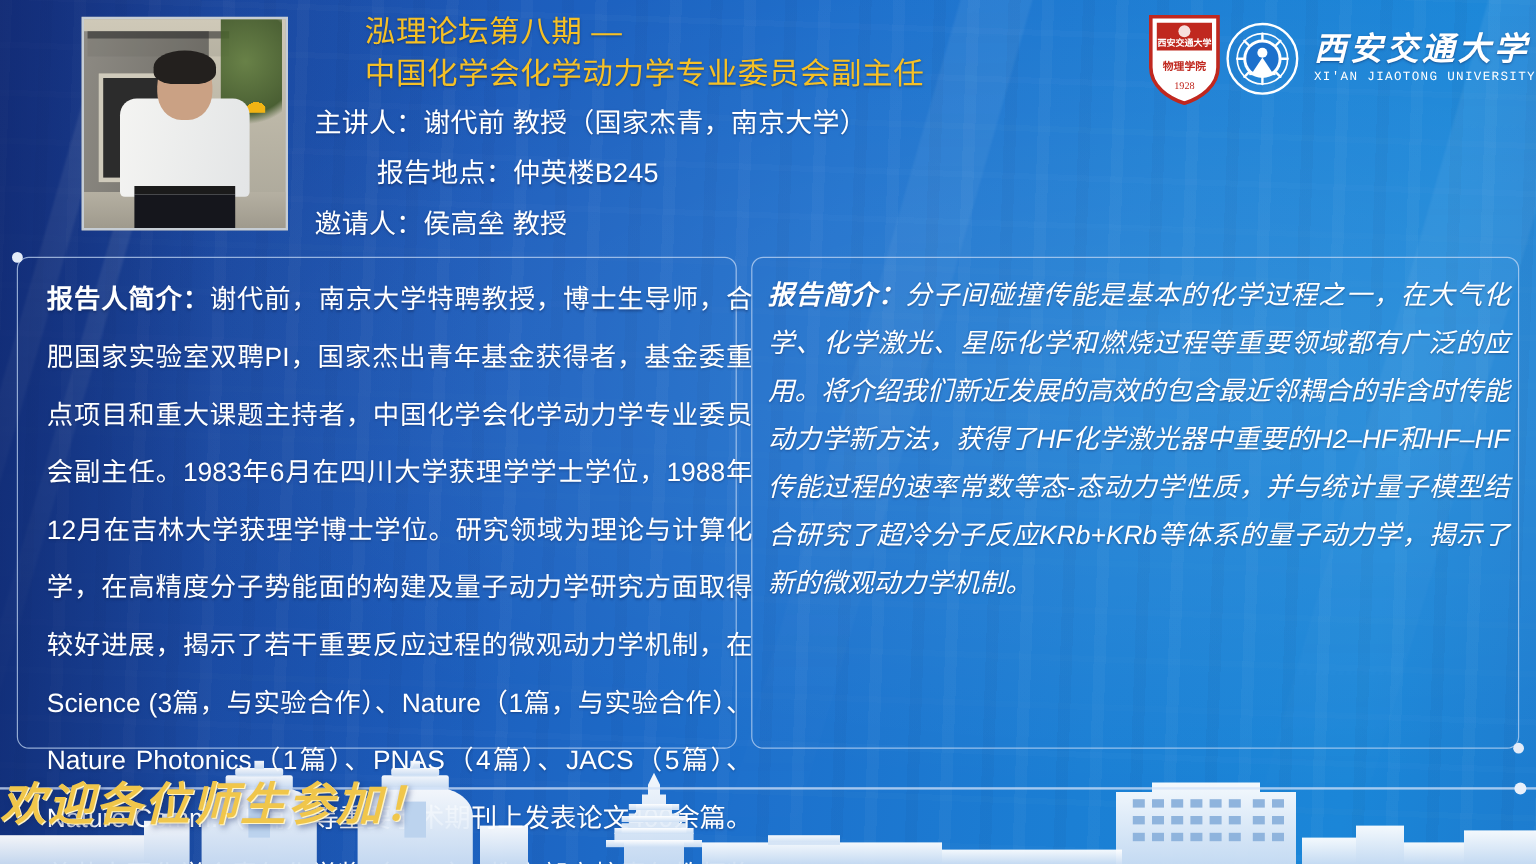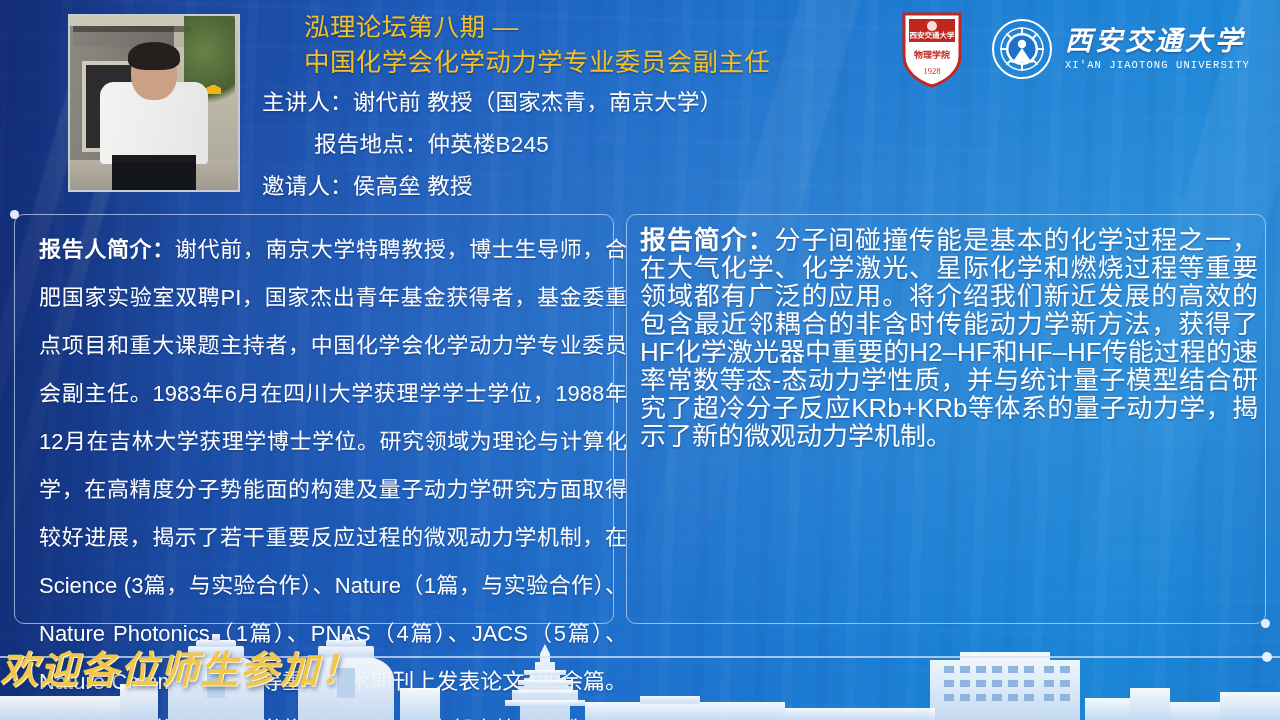--- a/index.html
+++ b/index.html
@@ -96,21 +96,21 @@
     text-shadow:0 1px 2px rgba(10,30,80,.55);
     margin-left:42px;
   }
   .meta{position:absolute;left:262px;top:92px;width:840px;color:#ffffff;
     font-size:22.5px;line-height:1.0;letter-spacing:.2px;
     text-shadow:0 1px 2px rgba(10,30,80,.5);}
   .meta .row{height:42px;display:flex;align-items:flex-start;}
   .meta .gap{display:inline-block;width:52px;}
 
   
-  .logos{position:absolute;right:30px;top:10px;display:flex;align-items:center;gap:28px;}
+  .logos{position:absolute;right:0;top:10px;display:flex;align-items:center;gap:3px;}
   .shield{position:relative;width:62px;height:78px;}
   .xjtu-mark{display:flex;align-items:center;gap:12px;}
   .xjtu-seal{width:62px;height:62px;}
   .xjtu-word{display:flex;flex-direction:column;align-items:flex-start;line-height:1;}
   .xjtu-cn{color:#fff;font-size:27px;font-weight:bold;font-style:italic;letter-spacing:3px;
     font-family:"Liberation Serif","DejaVu Serif",serif;text-shadow:0 1px 2px rgba(10,30,80,.5);}
   .xjtu-en{color:#fff;font-size:10.5px;letter-spacing:1.1px;margin-top:5px;
     font-family:Liberation Mono, monospace;}
 
   
@@ -125,23 +125,24 @@
   #panel-abs::after{right:-5px;bottom:-5px;}
 
   .bio-text{
     position:absolute;left:39px;top:226px;width:588px;
     color:#fff;font-size:22px;line-height:48px;
     text-align:justify;text-justify:inter-character;
     text-shadow:0 1px 2px rgba(10,30,80,.45);
   }
   .abs-text{
     position:absolute;left:640px;top:226px;width:618px;
-    color:#fff;font-size:26px;line-height:28px;
+    color:#fff;font-size:22px;line-height:40px;
     text-align:justify;text-justify:inter-character;
     text-shadow:0 1px 2px rgba(10,30,80,.45);
+    font-style:italic;
   }
   .lead{font-weight:bold;}
 
   
   .skyline{position:absolute;left:0;bottom:0;width:1280px;height:110px;}
   .hr-line{position:absolute;left:0;bottom:62px;width:1280px;height:1.6px;
     background:rgba(210,226,248,.75);}
   .hr-dot{position:absolute;right:8px;bottom:58px;width:10px;height:10px;border-radius:50%;
     background:#e9f0fa;}
   .welcome{

